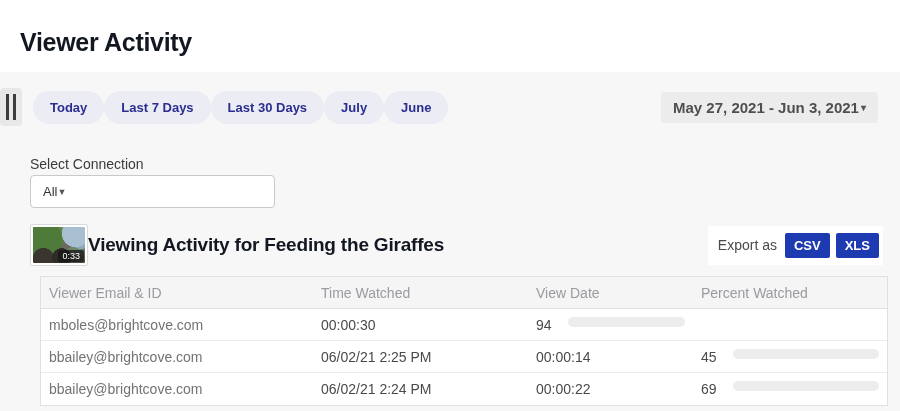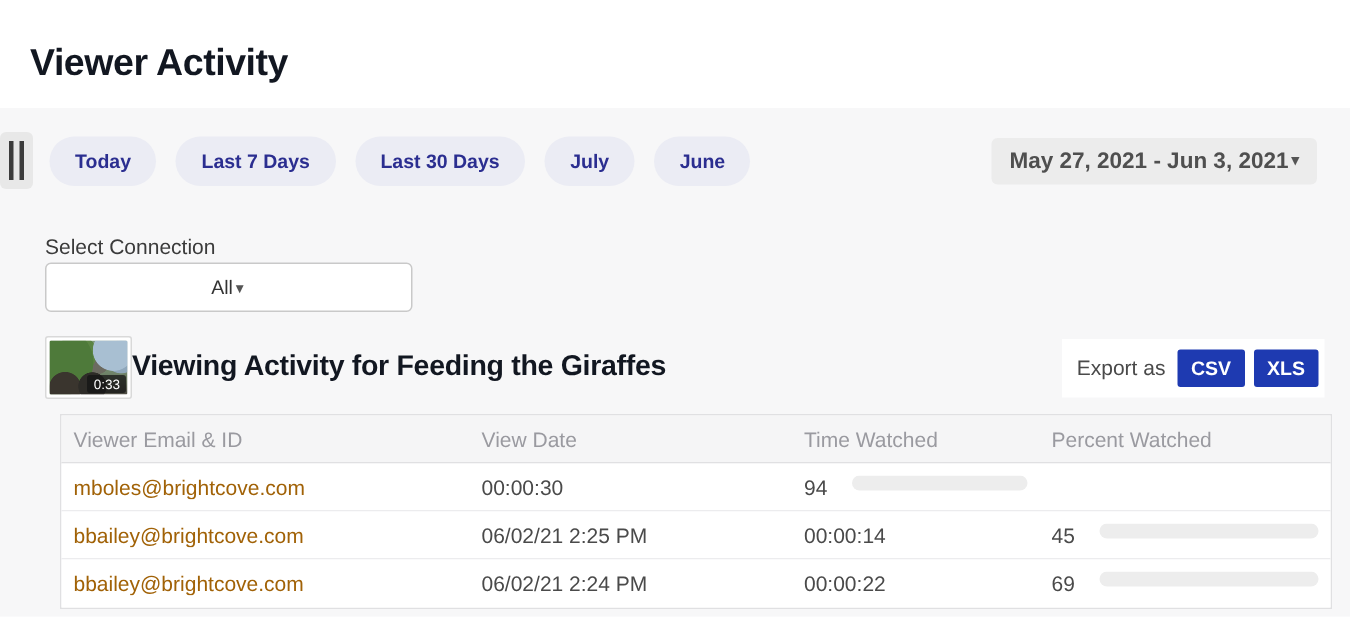--- a/index.html
+++ b/index.html
@@ -23,38 +23,38 @@
   .content { position: absolute; top: 72px; left: 0; right: 0; bottom: 0; background: #f7f7f8; }
 
   
   .filter-row { position: absolute; top: 16px; left: 0; right: 22px; height: 38px; display: flex; align-items: center; }
   .drawer-handle {
     width: 22px; height: 38px; background: #e8e8e8; border-radius: 4px;
     display: flex; align-items: center; justify-content: center; gap: 4px;
     cursor: pointer; flex: 0 0 auto;
   }
   .drawer-handle .bar { width: 3px; height: 26px; background: #3c3c3c; }
-  .pills { display: flex; align-items: flex-start; gap: 13px; margin-left: 11px; flex: 1 1 auto; }
+  .pills { display: flex; align-items: flex-start; margin-left: 11px; flex: 1 1 auto; }
   .pill {
     background: #ebecf4; color: #2b2e90; font-weight: 700; font-size: 13px;
     padding: 9px 17px; border-radius: 17px; white-space: nowrap; cursor: pointer;
   }
   .date-range {
     background: #ececec; color: #4f4f4f; font-size: 15px;
     padding: 7px 12px; border-radius: 4px; white-space: nowrap; cursor: pointer;
     display: flex; align-items: center; gap: 2px; flex: 0 0 auto; font-weight: bold;
   }
   .date-range .caret { font-size: 10px; color: #555; }
 
   
   .select-label { position: absolute; left: 30px; top: 84px; font-size: 14px; color: #3b3b3b; }
   .select-box {
     position: absolute; left: 30px; top: 103px; width: 245px; height: 33px;
     background: #ffffff; border: 1px solid #c9c9c9; border-radius: 4px;
-    display: flex; align-items: center; justify-content: center;
+    display: flex; align-items: center; justify-content: flex-start;
     padding: 0 12px; cursor: pointer;
   }
   .select-box .value { font-size: 13px; color: #333333; }
   .select-box .caret { font-size: 9px; color: #555555; }
 
   
   .section-row { position: absolute; left: 30px; top: 150px; right: 17px; height: 46px; display: flex; align-items: center; }
   .thumb {
     position: relative; width: 58px; height: 42px; background: #ffffff;
     border: 1px solid #d9d9d9; border-radius: 2px; padding: 2px; flex: 0 0 auto; cursor: pointer;
@@ -88,21 +88,21 @@
   }
 
   
   .table { position: absolute; left: 40px; top: 204px; width: 848px; border: 1px solid #e0e0e2; background: #ffffff; }
   .t-row { display: grid; grid-template-columns: 272px 215px 165px 1fr; align-items: center; height: 32px; }
   .t-head { background: #f5f5f6; border-bottom: 1px solid #e0e0e2; }
   .t-head .cell { color: #9a9aa0; font-size: 14px; }
   .cell { padding-left: 8px; font-size: 14px; color: #4a4a4a; white-space: nowrap; overflow: hidden; }
   .t-body .t-row { background: #ffffff; border-bottom: 1px solid #ececee; }
   .t-body .t-row:last-child { border-bottom: none; }
-  .email-link { color: #a16207; text-decoration: none; cursor: pointer; }
+  .email-link { color: #737373; text-decoration: none; cursor: pointer; }
   .percent-cell { display: flex; align-items: flex-start; padding-right: 8px; }
   .percent-num { width: 24px; flex: 0 0 auto; font-size: 14px; color: #4a4a4a; }
   .bar-track { flex: 1 1 auto; height: 10px; background: #ededed; border-radius: 5px; margin-left: 8px; overflow: hidden; }
   .bar-fill { height: 100%; background: #16a24c; border-radius: 5px; }
 </style>
 </head>
 <body>
 
 <div class="page">
 
@@ -145,22 +145,22 @@
       <div class="export-group">
         <span class="export-label">Export as</span>
         <button class="export-btn">CSV</button>
         <button class="export-btn">XLS</button>
       </div>
     </div>
 
     <div class="table">
       <div class="t-row t-head">
         <div class="cell">Viewer Email &amp; ID</div>
+        <div class="cell">Time Watched</div>
         <div class="cell">View Date</div>
-        <div class="cell">Time Watched</div>
         <div class="cell">Percent Watched</div>
       </div>
       <div class="t-body">
 
         <div class="t-row">
           <div class="cell">
             <a class="email-link">mboles@brightcove.com</a>
           </div>
           <div class="cell">00:00:30</div>
           <div class="cell percent-cell">

